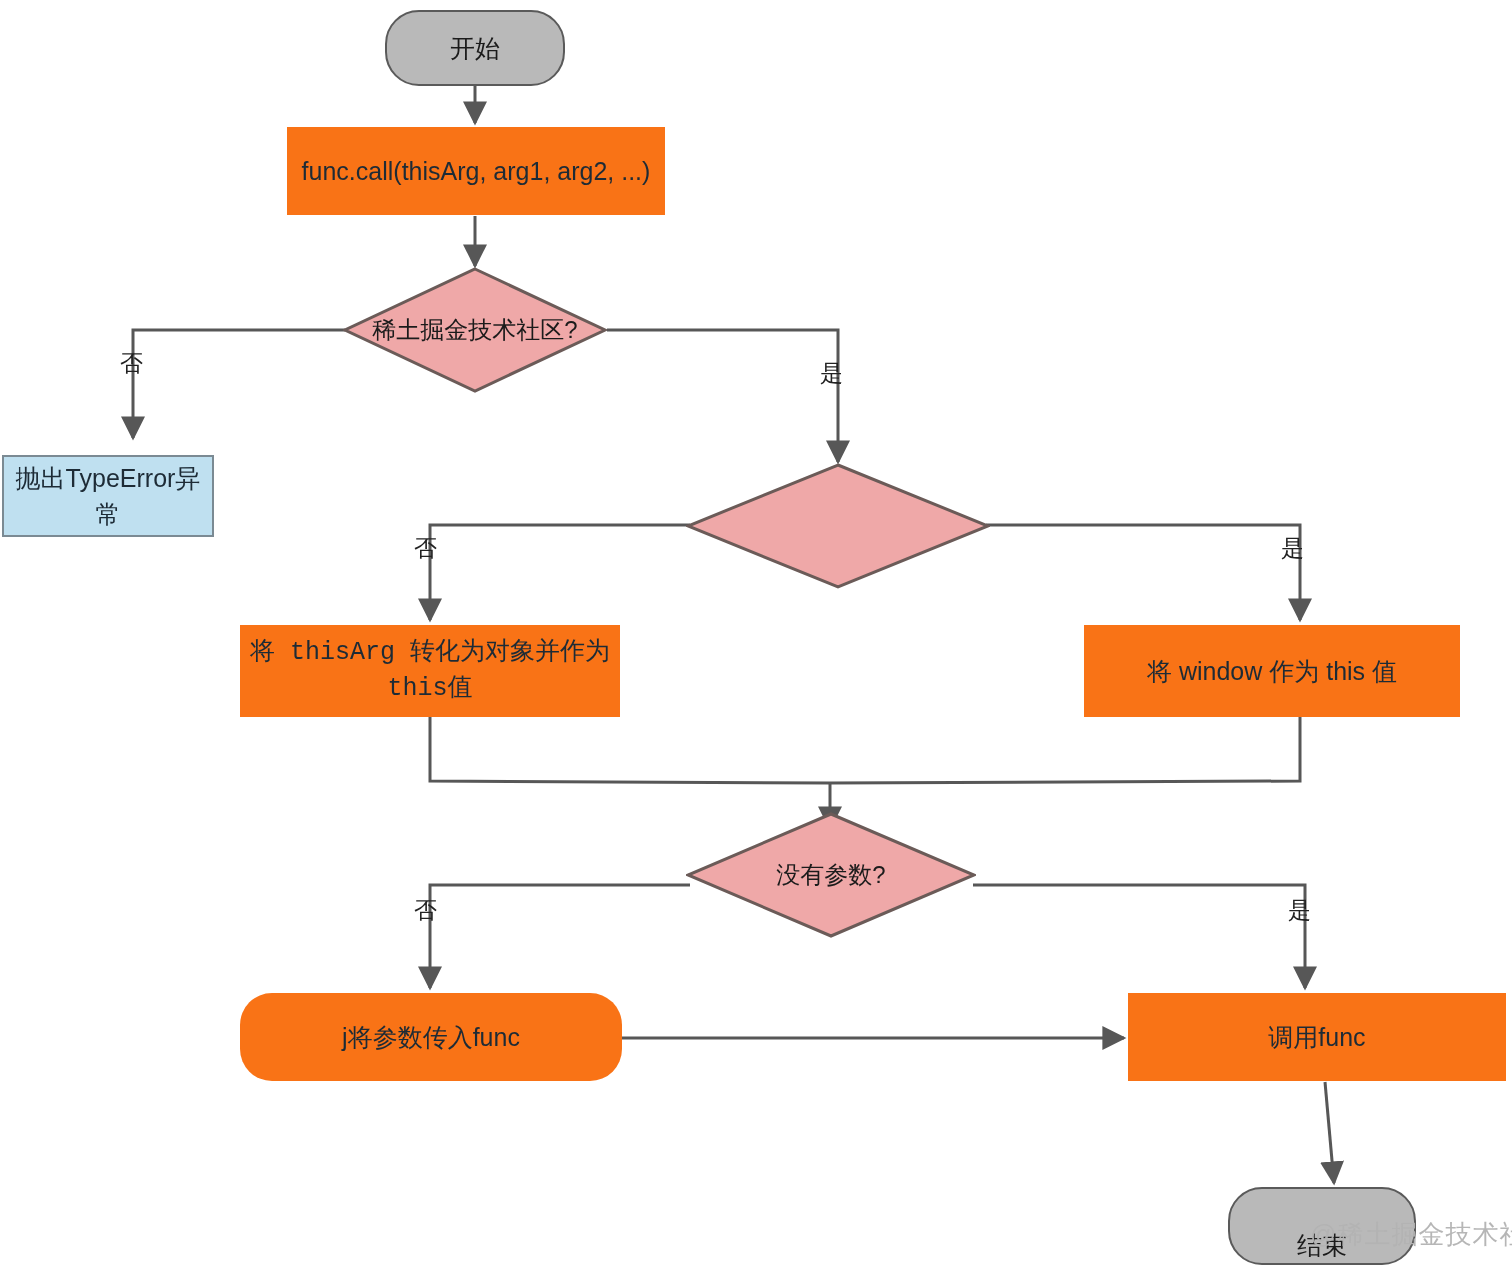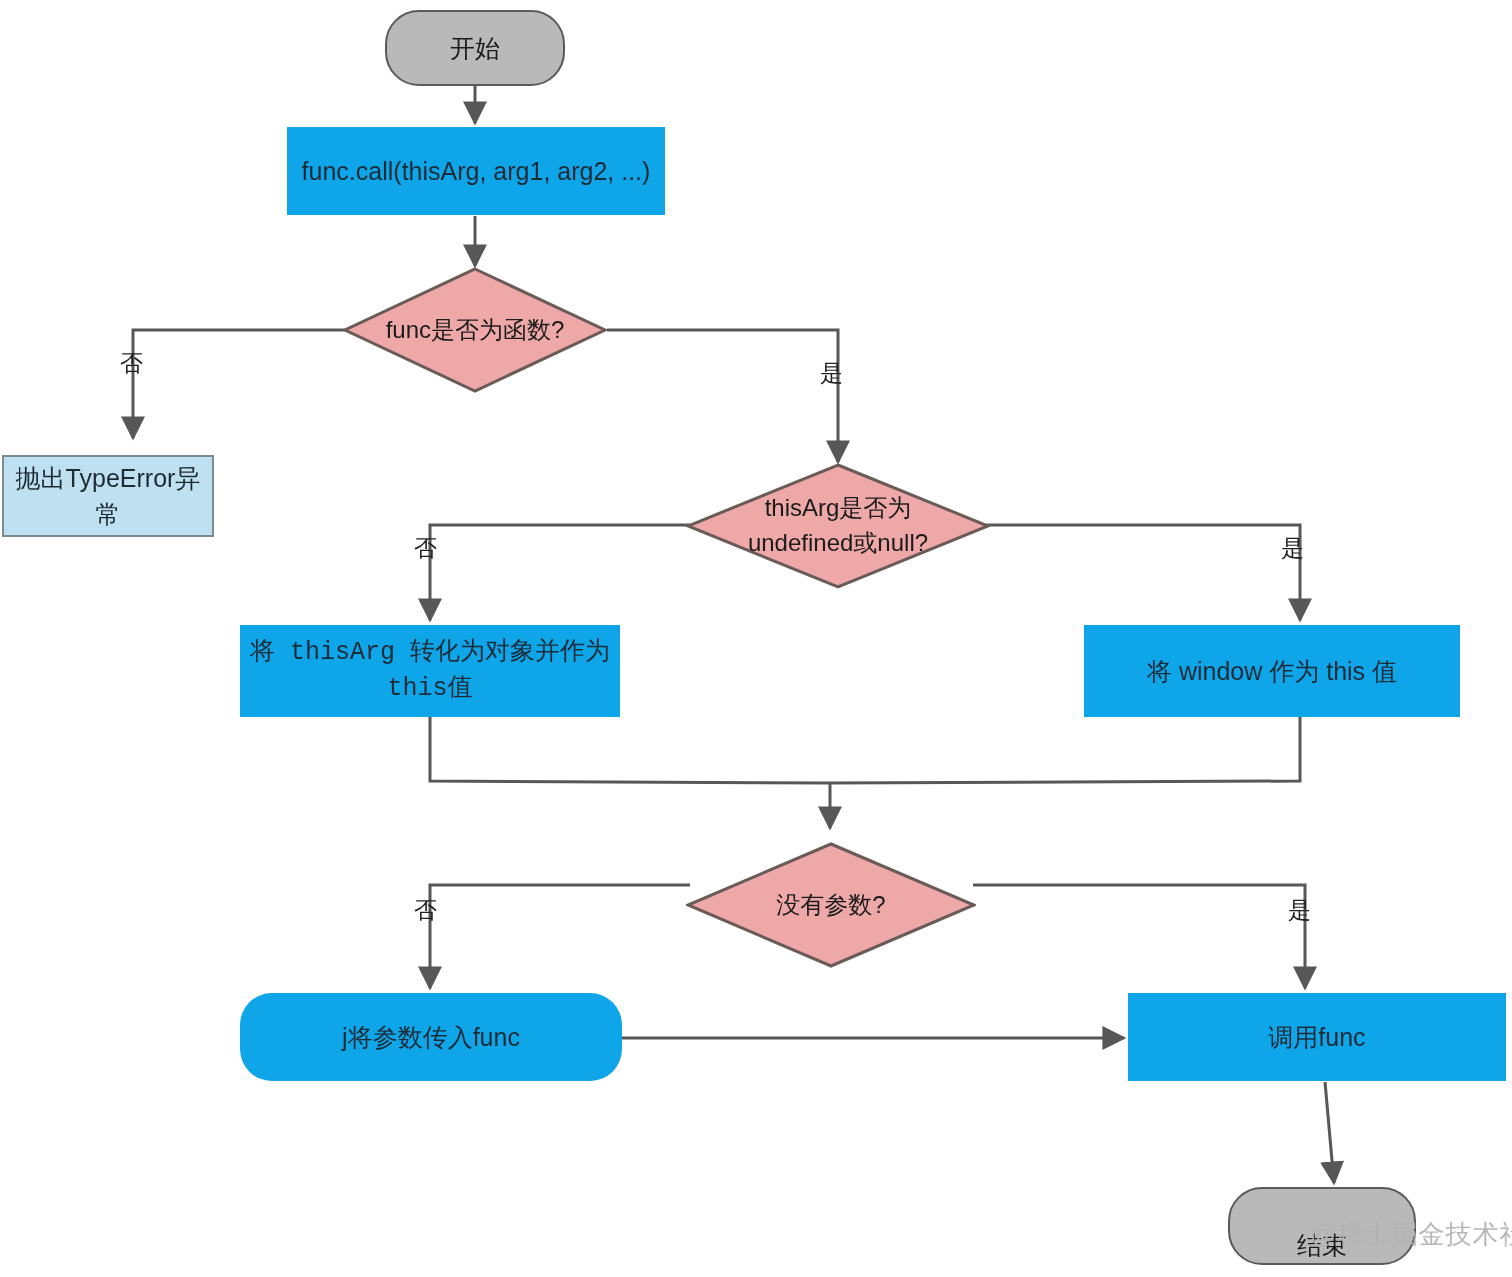--- a/index.html
+++ b/index.html
@@ -38,21 +38,21 @@
     white-space: pre-line;
   }
   .node-terminal {
     background: #b9b9b9;
     border: 2px solid #5a5a5a;
     border-radius: 34px;
     font-size: 25px;
     color: #1b1b1b;
   }
   .node-process {
-    background: #0ea5e9;
+    background: #f97316;
     font-size: 25px;
   }
   .node-process-bordered {
     background: #bfe0f0;
     border: 2px solid #7b8a93;
     font-size: 25px;
   }
   .node-decision {
     background: transparent;
     font-size: 24px;
@@ -134,45 +134,43 @@
   </div>
 
   <div class="node node-process" style="left:287px; top:127px; width:378px; height:88px;">
     <span>func.call(thisArg, arg1, arg2, ...)</span>
   </div>
 
   <div class="node node-decision" style="left:343px; top:267px; width:264px; height:126px;">
     <svg class="diamond-shape" viewBox="0 0 264 126" preserveAspectRatio="none">
       <polygon points="132,2 262,63 132,124 2,63" fill="#efa8a8" stroke="#6b5b58" stroke-width="3"></polygon>
     </svg>
-    <span class="dlabel">func是否为函数?</span>
+    <span class="dlabel">稀土掘金技术社区?</span>
   </div>
 
   <div class="node node-process-bordered" style="left:2px; top:455px; width:212px; height:82px;">
     <span>抛出TypeError异常</span>
   </div>
 
   <div class="node node-decision" style="left:686px; top:463px; width:304px; height:126px;">
     <svg class="diamond-shape" viewBox="0 0 304 126" preserveAspectRatio="none">
       <polygon points="152,2 302,63 152,124 2,63" fill="#efa8a8" stroke="#6b5b58" stroke-width="3"></polygon>
     </svg>
-    <span class="dlabel">thisArg是否为
-undefined或null?</span>
   </div>
 
   <div class="node node-process" style="left:240px; top:625px; width:380px; height:92px;font-family:Liberation Mono, monospace;">
     <span>将 thisArg 转化为对象并作为
 this值</span>
   </div>
 
   <div class="node node-process" style="left:1084px; top:625px; width:376px; height:92px;">
     <span>将 window 作为 this 值</span>
   </div>
 
-  <div class="node node-decision" style="left:686px; top:842px; width:290px; height:126px;">
+  <div class="node node-decision" style="left:686px; top:812px; width:290px; height:126px;">
     <svg class="diamond-shape" viewBox="0 0 290 126" preserveAspectRatio="none">
       <polygon points="145,2 288,63 145,124 2,63" fill="#efa8a8" stroke="#6b5b58" stroke-width="3"></polygon>
     </svg>
     <span class="dlabel">没有参数?</span>
   </div>
 
   <div class="node node-process" style="left:240px; top:993px; width:382px; height:88px;border-radius:32px;">
     <span>j将参数传入func</span>
   </div>
 

